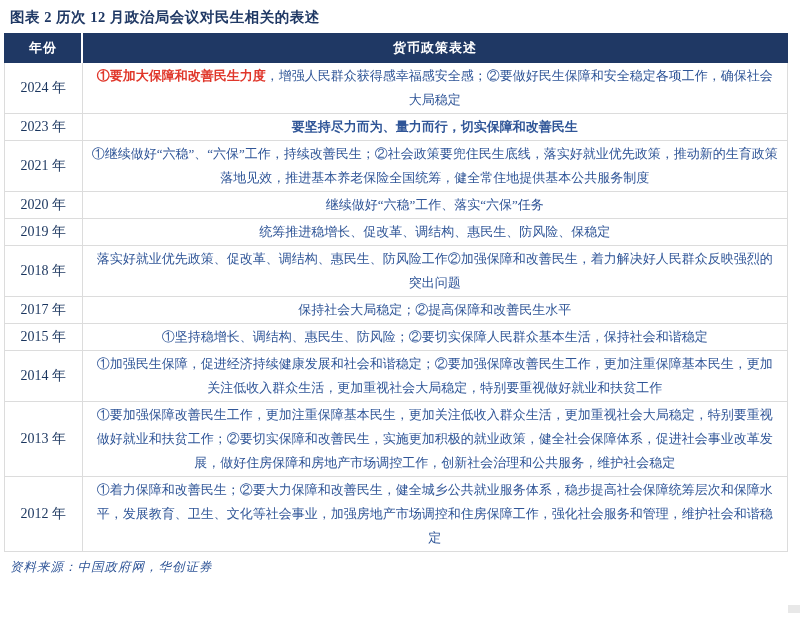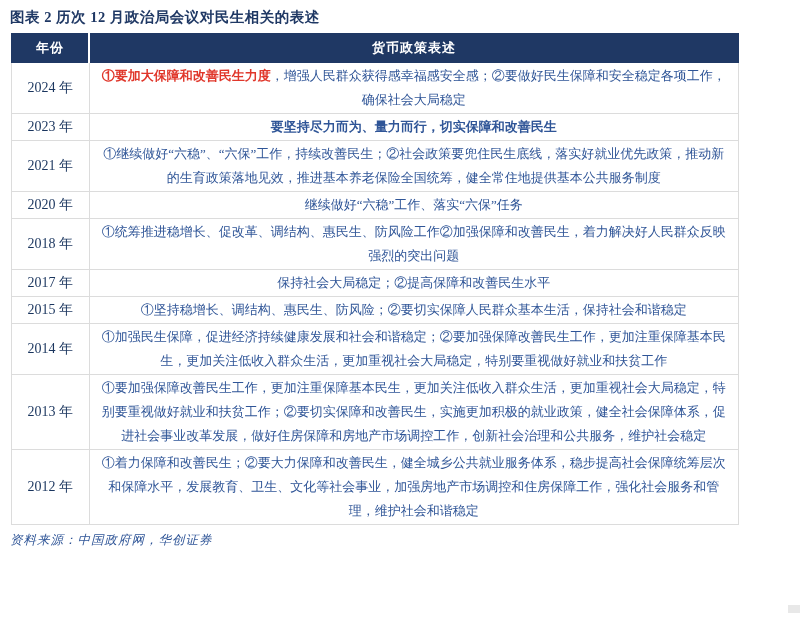--- a/index.html
+++ b/index.html
@@ -12,22 +12,22 @@
     overflow: hidden;
   }
   .title {
     padding: 8px 16px 6px 10px;
     font-size: 14.5px;
     font-weight: bold;
     color: #1f3864;
     letter-spacing: 0.5px;
   }
   table.tbl {
-    width: 728px;
-    margin-left: 11px;
+    width: 784px;
+    margin-left: 4px;
     border-collapse: collapse;
     table-layout: fixed;
     padding-left: 25px;
   }
   .tbl th {
     background: #1f3864;
     color: #ffffff;
     font-size: 13px;
     font-weight: bold;
     height: 26px;
@@ -94,22 +94,26 @@
         </tr>
         <tr>
           <td class="year">2021 年</td>
           <td>①继续做好“六稳”、“六保”工作，持续改善民生；②社会政策要兜住民生底线，落实好就业优先政策，推动新的生育政策落地见效，推进基本养老保险全国统筹，健全常住地提供基本公共服务制度</td>
         </tr>
         <tr>
           <td class="year">2020 年</td>
           <td>继续做好“六稳”工作、落实“六保”任务</td>
         </tr>
         <tr>
+          <td class="year">2019 年</td>
+          <td>统筹推进稳增长、促改革、调结构、惠民生、防风险、保稳定</td>
+        </tr>
+        <tr>
           <td class="year">2018 年</td>
-          <td>①统筹推进稳增长、促改革、调结构、惠民生、防风险工作②加强保障和改善民生，着力解决好人民群众反映强烈的突出问题</td>
+          <td>落实好就业优先政策、促改革、调结构、惠民生、防风险工作②加强保障和改善民生，着力解决好人民群众反映强烈的突出问题</td>
         </tr>
         <tr>
           <td class="year">2017 年</td>
           <td>保持社会大局稳定；②提高保障和改善民生水平</td>
         </tr>
         <tr>
           <td class="year">2015 年</td>
           <td>①坚持稳增长、调结构、惠民生、防风险；②要切实保障人民群众基本生活，保持社会和谐稳定</td>
         </tr>
         <tr>

